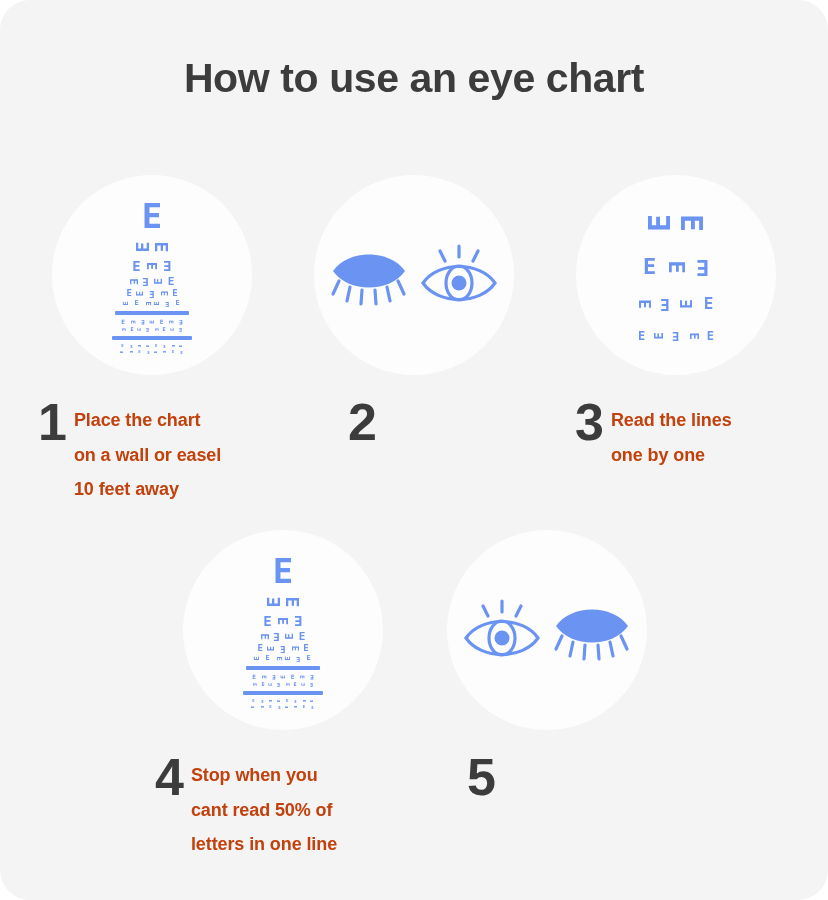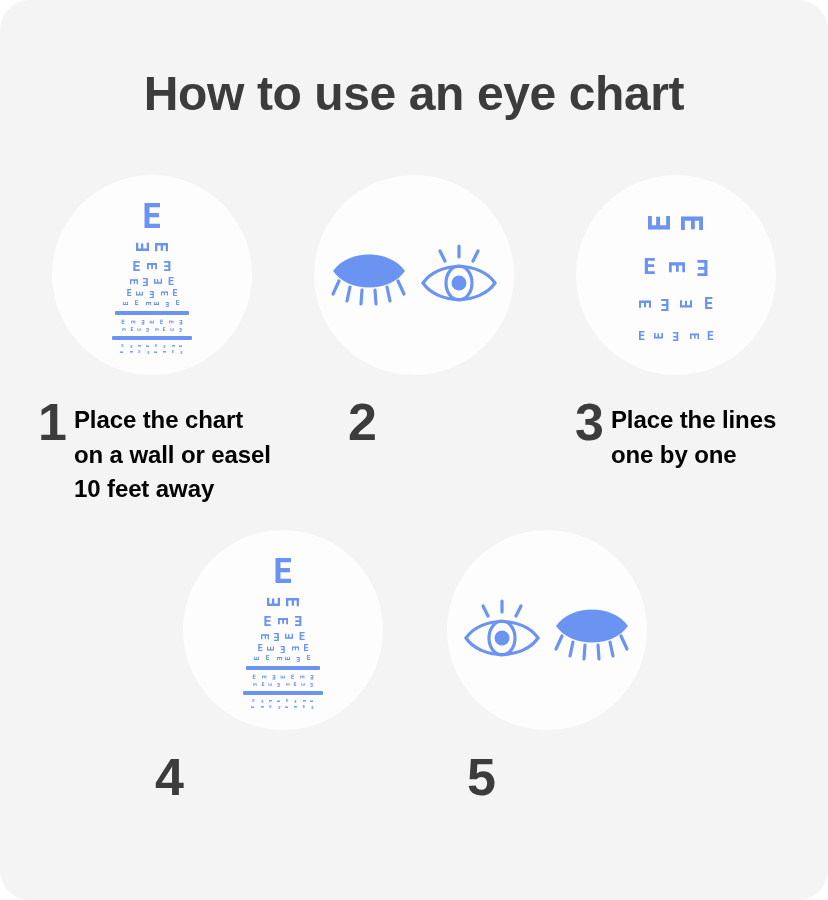--- a/index.html
+++ b/index.html
@@ -18,25 +18,25 @@
     width: 828px;
     height: 900px;
     background: #f4f4f4;
     border-radius: 30px;
     overflow: hidden;
   }
 
   
   #page-title {
     position: absolute;
-    top: 68px;
+    top: 56px;
     left: 0;
     width: 828px;
     text-align: center;
-    font-size: 48px;
+    font-size: 41px;
     font-weight: bold;
     color: #3c3c3c;
     letter-spacing: -0.4px;
     line-height: 1.1;
   }
 
   
   .step {
     position: absolute;
   }
@@ -61,23 +61,23 @@
   }
   .step-num {
     font-size: 52px;
     font-weight: bold;
     color: #3c3c3c;
     line-height: 44px;
     margin-right: 7px;
     flex: 0 0 auto;
   }
   .step-text {
-    font-size: 24px;
+    font-size: 18px;
     font-weight: bold;
-    color: #000000;
+    color: #c2410c;
     line-height: 34.5px;
     letter-spacing: -0.1px;
     white-space: pre-line;
     padding-top: 3px;
   }
 
   
   .eyechart {
     position: relative;
     display: flex;
@@ -267,21 +267,21 @@
               <span class="rot-270">E</span>
               <span class="rot-180">E</span>
               <span class="rot-90">E</span>
               <span class="rot-0">E</span>
             </div>
           </div>
       </div>
     </div>
     <div class="caption" style="left:575px; top:400px; width:250px;">
       <div class="step-num">3</div>
-      <div class="step-text">Place the lines
+      <div class="step-text">Read the lines
 one by one</div>
     </div>
   </div>
 
   <div class="step">
     <div class="circle" style="left:183px; top:530px; width:200px; height:200px;">
       <div class="circle-inner">
         <div class="eyechart">
             <div class="ec-row" style="font-size: 34px; gap: 6px; margin: 3.4px 0px;">
               <span class="rot-0">E</span>
@@ -355,20 +355,23 @@
               <span class="rot-270">E</span>
               <span class="rot-90">E</span>
               <span class="rot-0">E</span>
               <span class="rot-180">E</span>
             </div>
           </div>
       </div>
     </div>
     <div class="caption" style="left:155px; top:755px; width:300px;">
       <div class="step-num">4</div>
+      <div class="step-text">Stop when you
+cant read 50% of
+letters in one line</div>
     </div>
   </div>
 
   <div class="step">
     <div class="circle" style="left:447px; top:530px; width:200px; height:200px;">
       <div class="circle-inner">
         <div class="eyes">
 
           <svg class="eye-svg" width="82" height="64" viewBox="0 0 82 64">
             <g stroke="#6b93f2" stroke-width="3.2" stroke-linecap="round" fill="none">

